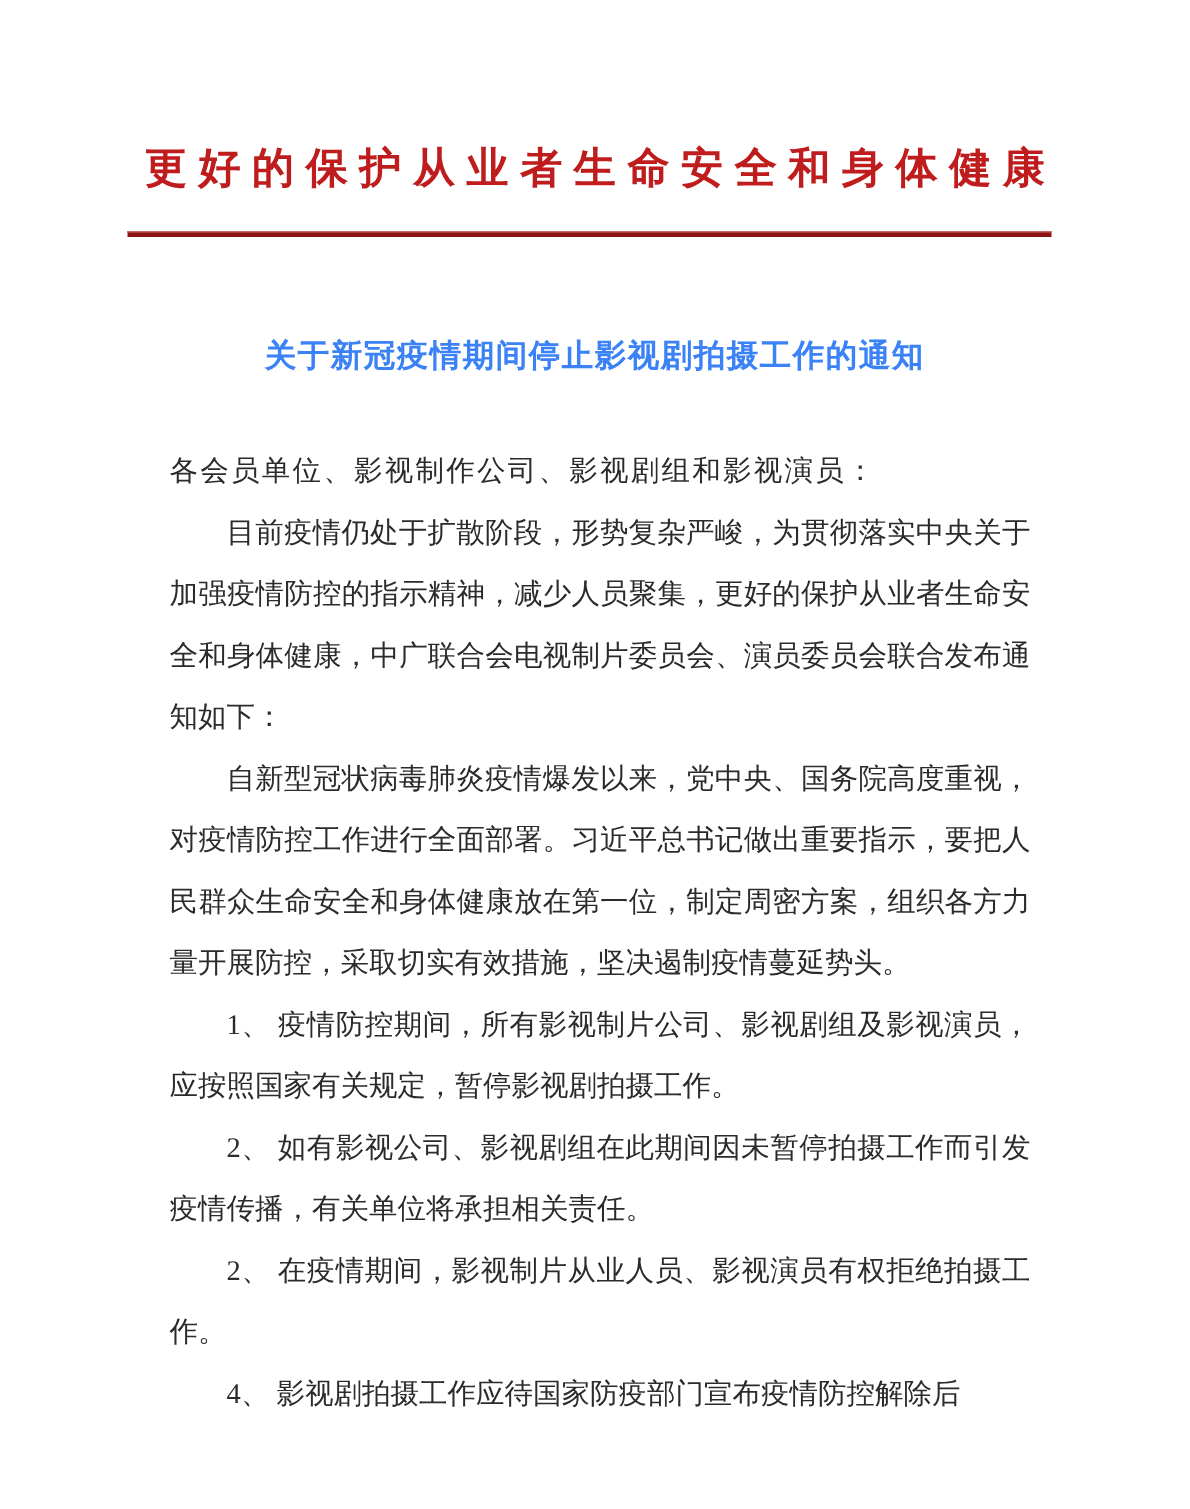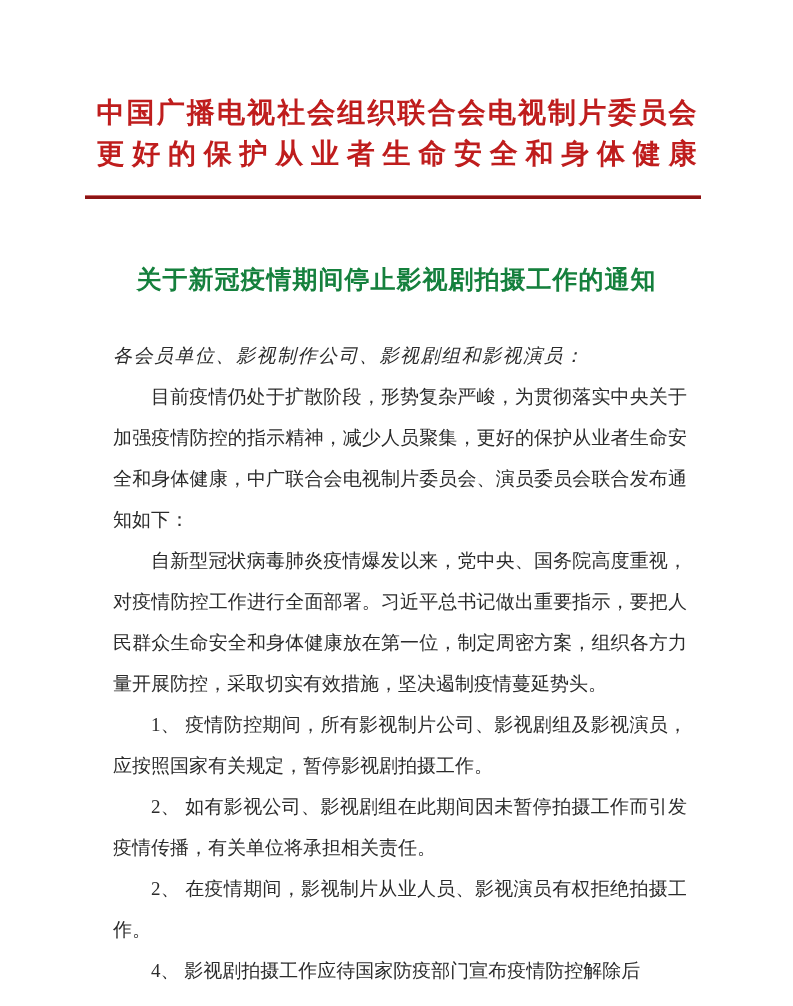--- a/index.html
+++ b/index.html
@@ -34,54 +34,52 @@
   .red-rule {
     width: 616px;
     height: 3px;
     background: #8c1414;
     border-top: 1px solid #c96a6a;
     margin: 21px 0 0 85px;
   }
   .doc-title {
     margin: 60px auto 0;
     text-align: center;
-    font-size: 25px;
+    font-size: 21px;
     line-height: 40px;
     font-weight: bold;
-    color: #15803d;
+    color: #3b82f6;
     letter-spacing: 1px;
     font-family: "Liberation Sans", "DejaVu Sans", sans-serif;
   }
   .doc-body {
     width: 574px;
     margin: 36px 0 0 113px;
     font-size: 19px;
     line-height: 41px;
     color: #2b2b2b;
     text-align: justify;
   }
   .doc-body p {
     margin: 0;
     padding: 0;
   }
   .salutation {
     letter-spacing: 1.5px;
-    font-style: italic;
   }
   .para {
     text-indent: 2em;
   }
 </style>
 </head>
 <body>
 
 <div class="page">
 
   <div class="letterhead">
-    <div class="org-line">中国广播电视社会组织联合会电视制片委员会</div>
     <div class="org-line">更好的保护从业者生命安全和身体健康</div>
   </div>
 
   <div class="red-rule"></div>
 
   <h1 class="doc-title">关于新冠疫情期间停止影视剧拍摄工作的通知</h1>
 
   <div class="doc-body">
     <p class="salutation">各会员单位、影视制作公司、影视剧组和影视演员：</p>
     <p class="para">目前疫情仍处于扩散阶段，形势复杂严峻，为贯彻落实中央关于加强疫情防控的指示精神，减少人员聚集，更好的保护从业者生命安全和身体健康，中广联合会电视制片委员会、演员委员会联合发布通知如下：</p>

